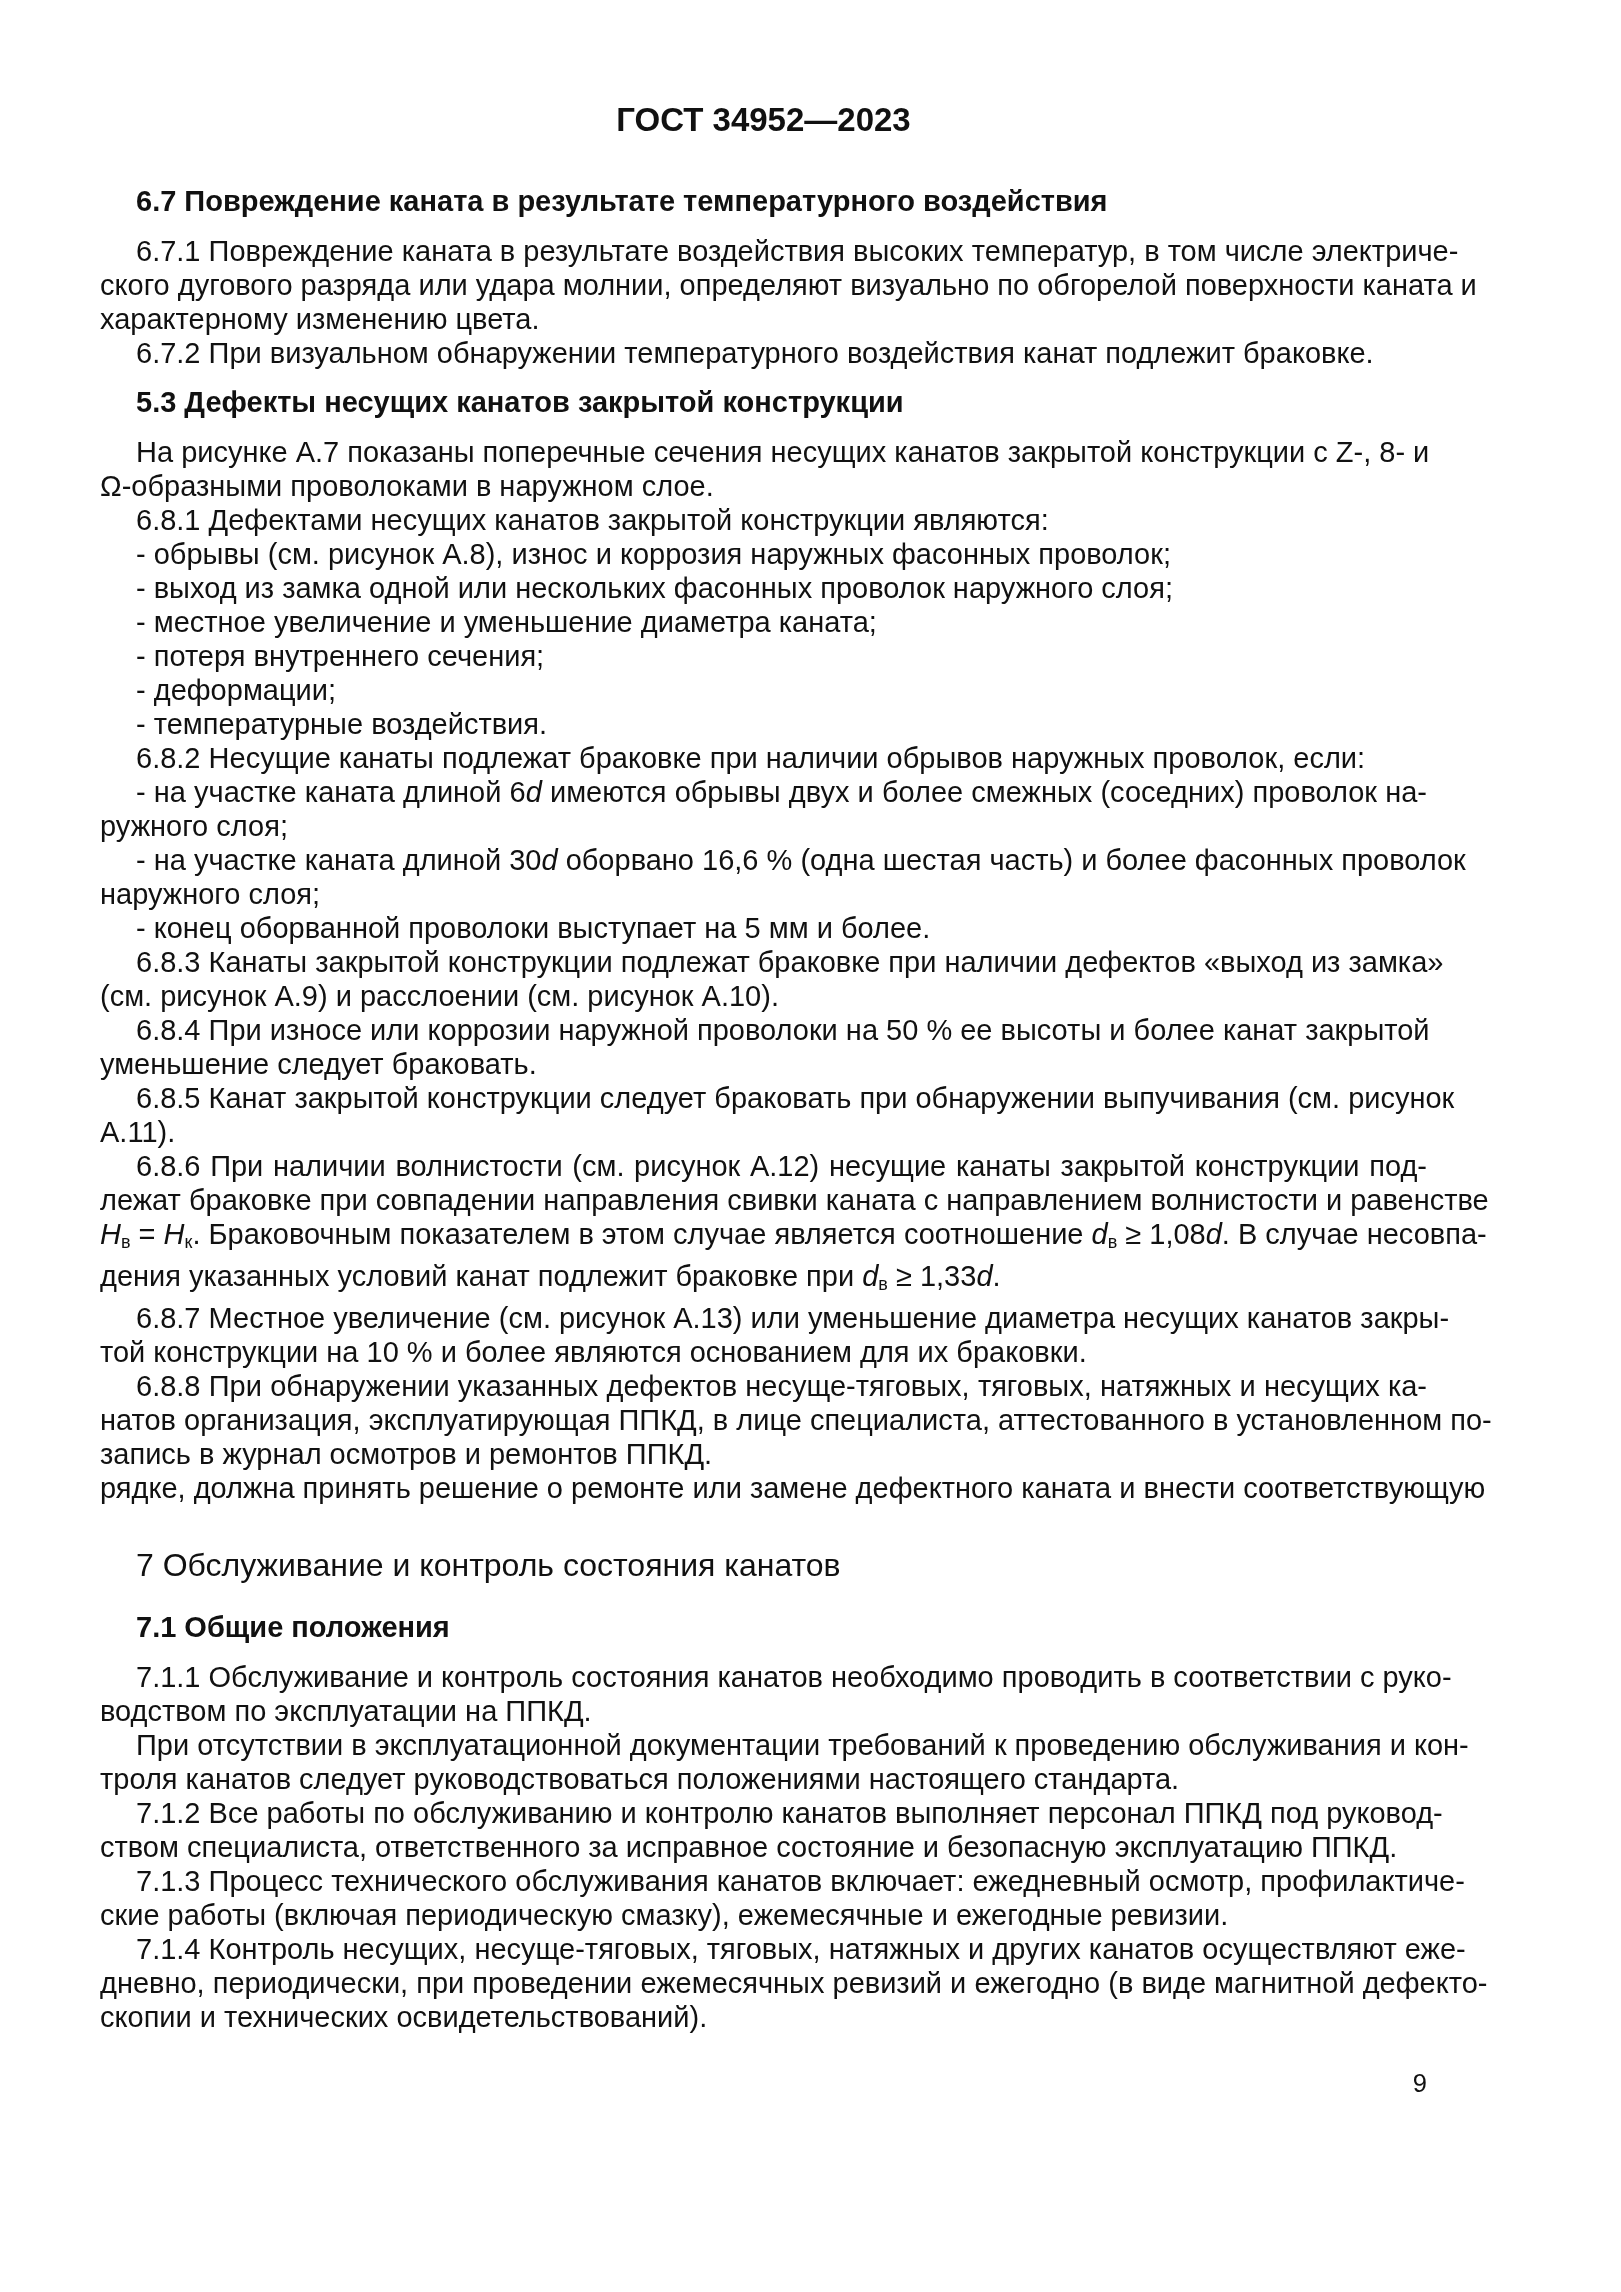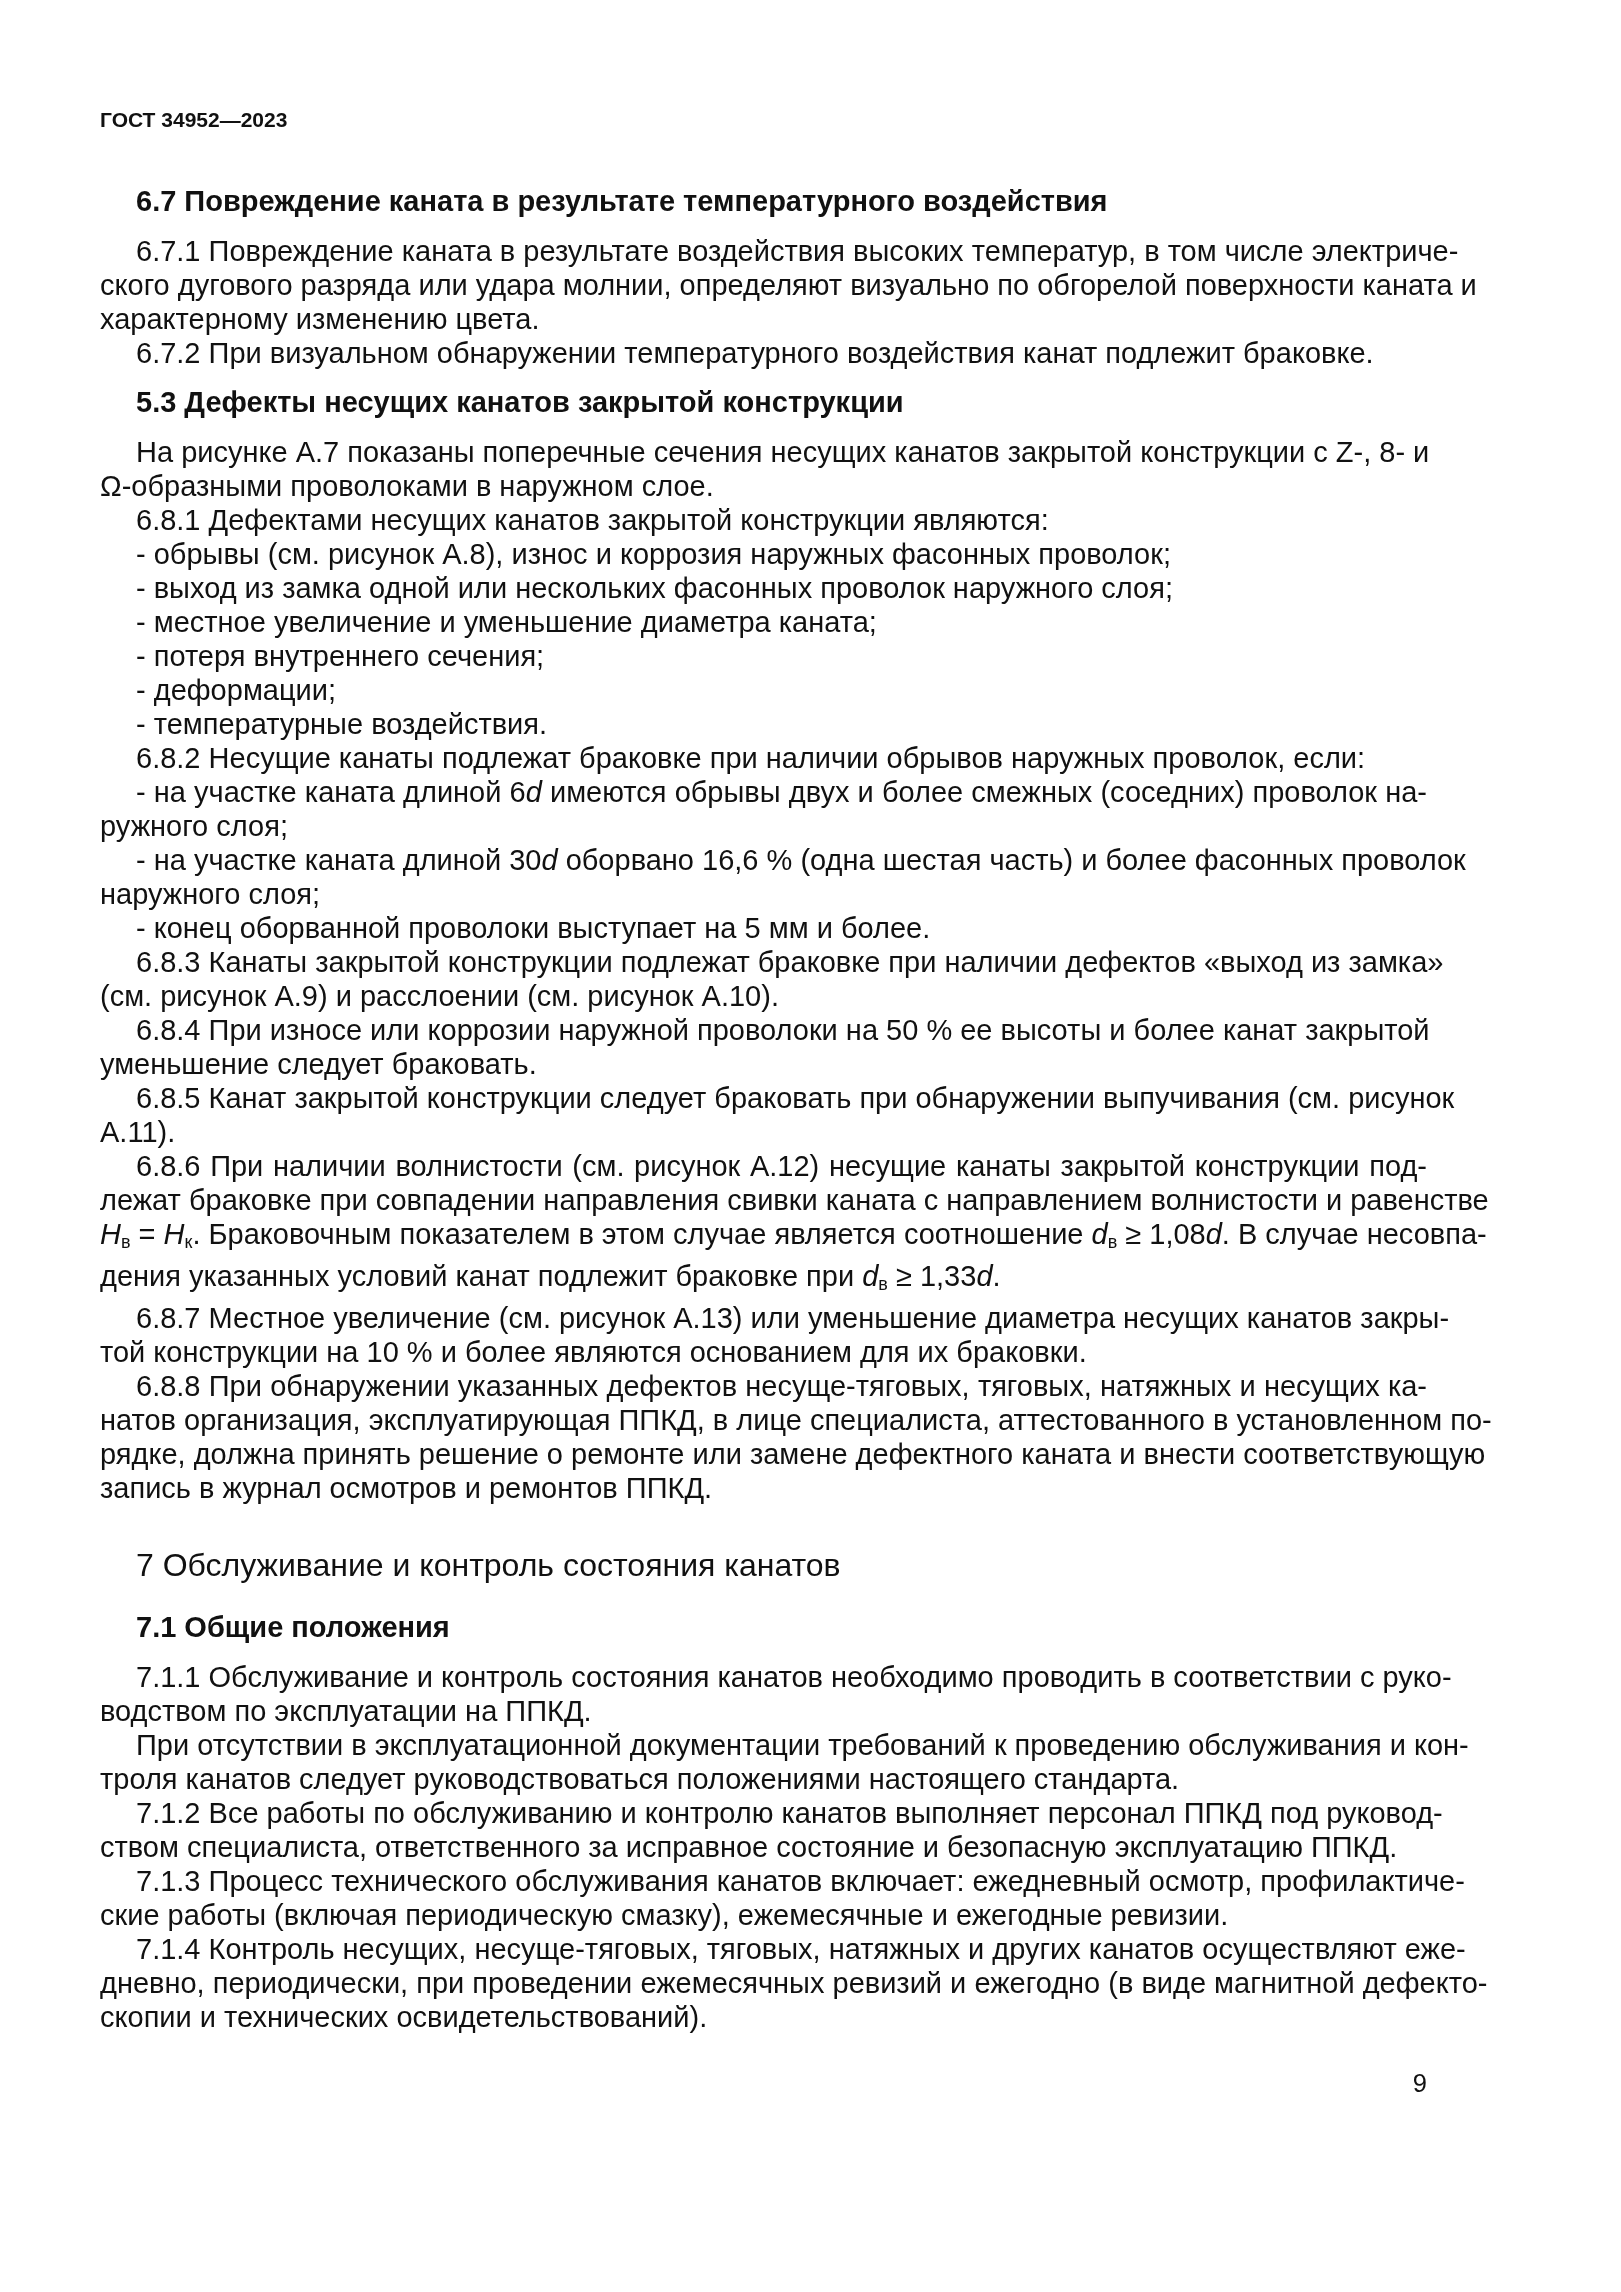--- a/index.html
+++ b/index.html
@@ -14,23 +14,23 @@
     overflow: hidden;
   }
   .content {
     position: absolute;
     left: 100px;
     top: 103px;
     width: 1327px;
   }
   .doc-header {
     font-weight: 700;
-    font-size: 21px;
+    font-size: 33px;
     line-height: 34px;
-    text-align: left;
+    text-align: center;
     margin-bottom: 47px;
   }
   .h3 {
     font-weight: 700;
     font-size: 29px;
     line-height: 34px;
     margin: 15.7px 0;
     text-indent: 36px;
     white-space: nowrap;
   }
@@ -115,22 +115,22 @@
     <div class="ln first">6.8.6 При наличии волнистости (см. рисунок А.12) несущие канаты закрытой конструкции под-</div>
     <div class="ln">лежат браковке при совпадении направления свивки каната с направлением волнистости и равенстве</div>
     <div class="ln"><span class="it">Н</span><span class="sub">в</span><span> = </span><span class="it">Н</span><span class="sub">к</span><span>. Браковочным показателем в этом случае является соотношение </span><span class="it">d</span><span class="sub">в</span><span> ≥ 1,08</span><span class="it">d</span><span>. В случае несовпа-</span></div>
     <div class="ln last"><span>дения указанных условий канат подлежит браковке при </span><span class="it">d</span><span class="sub">в</span><span> ≥ 1,33</span><span class="it">d</span><span>.</span></div>
 
     <div class="ln first">6.8.7 Местное увеличение (см. рисунок А.13) или уменьшение диаметра несущих канатов закры-</div>
     <div class="ln last">той конструкции на 10 % и более являются основанием для их браковки.</div>
 
     <div class="ln first">6.8.8 При обнаружении указанных дефектов несуще-тяговых, тяговых, натяжных и несущих ка-</div>
     <div class="ln">натов организация, эксплуатирующая ППКД, в лице специалиста, аттестованного в установленном по-</div>
+    <div class="ln last">запись в журнал осмотров и ремонтов ППКД.</div>
     <div class="ln">рядке, должна принять решение о ремонте или замене дефектного каната и внести соответствующую</div>
-    <div class="ln last">запись в журнал осмотров и ремонтов ППКД.</div>
 
     <div class="h1">7 Обслуживание и контроль состояния канатов</div>
 
     <div class="h3">7.1 Общие положения</div>
 
     <div class="ln first">7.1.1 Обслуживание и контроль состояния канатов необходимо проводить в соответствии с руко-</div>
     <div class="ln last">водством по эксплуатации на ППКД.</div>
 
     <div class="ln first">При отсутствии в эксплуатационной документации требований к проведению обслуживания и кон-</div>
     <div class="ln last">троля канатов следует руководствоваться положениями настоящего стандарта.</div>

